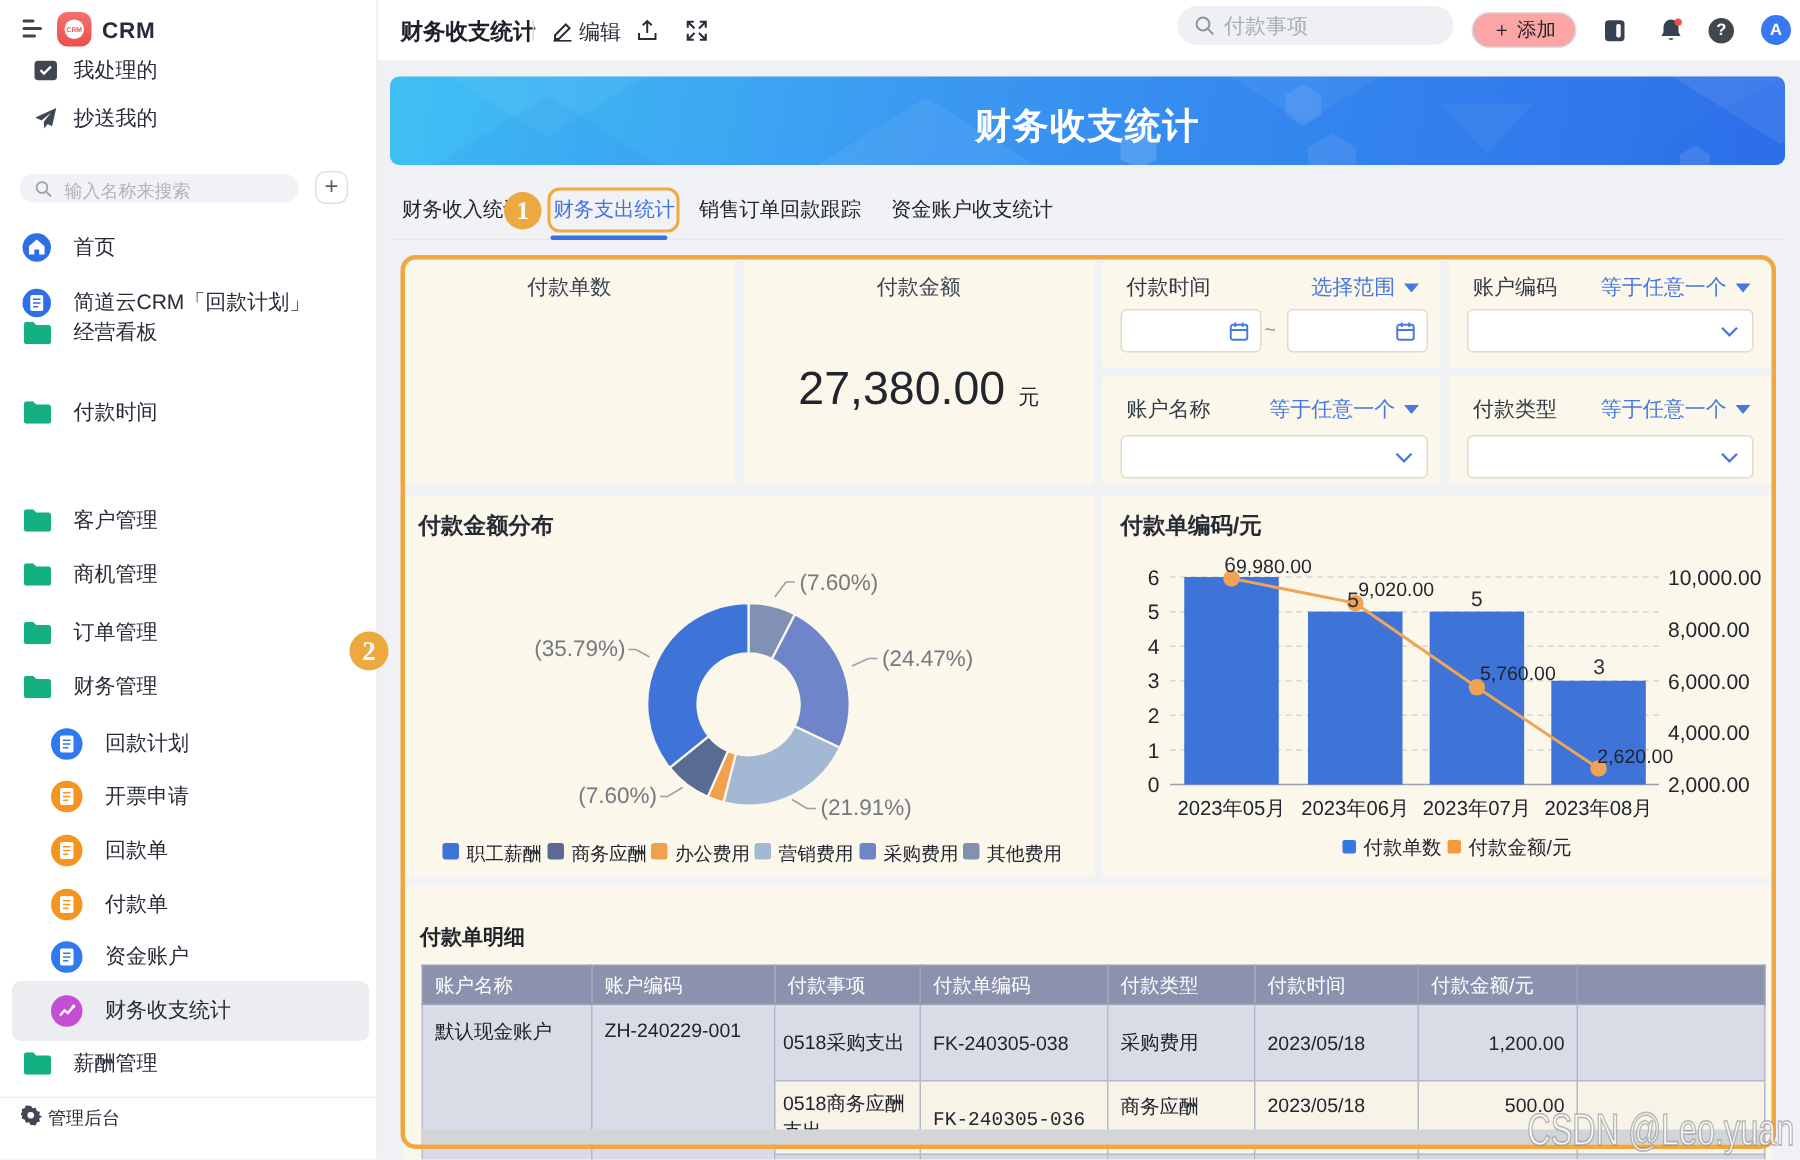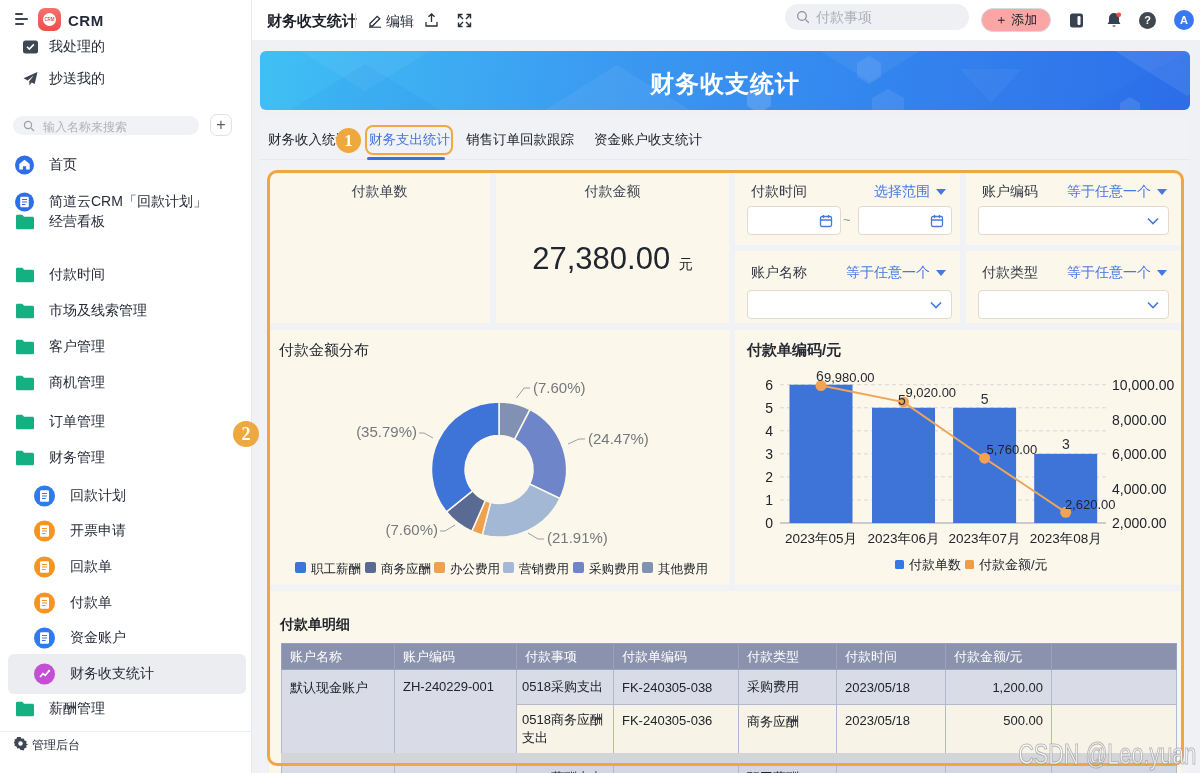--- a/index.html
+++ b/index.html
@@ -114,26 +114,20 @@
         <path d="M0 1.5C0 .7.7 0 1.5 0h4.6l2 2.2h8.4c.8 0 1.5.7 1.5 1.5v9.8c0 .8-.7 1.5-1.5 1.5h-15C.7 15 0 14.3 0 13.5z" fill="#15b082"></path>
       </svg>
       <div class="tx">经营看板</div>
     </div>
   <div class="mrow" style="top:257px">
       <svg class="fic" width="18" height="15" viewBox="0 0 18 15">
         <path d="M0 1.5C0 .7.7 0 1.5 0h4.6l2 2.2h8.4c.8 0 1.5.7 1.5 1.5v9.8c0 .8-.7 1.5-1.5 1.5h-15C.7 15 0 14.3 0 13.5z" fill="#15b082"></path>
       </svg>
       <div class="tx">付款时间</div>
     </div>
-  <div class="mrow" style="top:293px">
-      <svg class="fic" width="18" height="15" viewBox="0 0 18 15">
-        <path d="M0 1.5C0 .7.7 0 1.5 0h4.6l2 2.2h8.4c.8 0 1.5.7 1.5 1.5v9.8c0 .8-.7 1.5-1.5 1.5h-15C.7 15 0 14.3 0 13.5z" fill="#15b082"></path>
-      </svg>
-      <div class="tx">市场及线索管理</div>
-    </div>
   <div class="mrow" style="top:329px">
       <svg class="fic" width="18" height="15" viewBox="0 0 18 15">
         <path d="M0 1.5C0 .7.7 0 1.5 0h4.6l2 2.2h8.4c.8 0 1.5.7 1.5 1.5v9.8c0 .8-.7 1.5-1.5 1.5h-15C.7 15 0 14.3 0 13.5z" fill="#15b082"></path>
       </svg>
       <div class="tx">客户管理</div>
     </div>
   <div class="mrow" style="top:365px">
       <svg class="fic" width="18" height="15" viewBox="0 0 18 15">
         <path d="M0 1.5C0 .7.7 0 1.5 0h4.6l2 2.2h8.4c.8 0 1.5.7 1.5 1.5v9.8c0 .8-.7 1.5-1.5 1.5h-15C.7 15 0 14.3 0 13.5z" fill="#15b082"></path>
       </svg>
@@ -313,21 +307,21 @@
     <div class="flabel" style="top:13px">付款类型</div>
     <div class="flink" style="top:13px">等于任意一个 <span class="tri"></span></div>
     <div class="fsel" style="left:12px;top:39px;width:191px;">
       <svg style="position:absolute;right:9px;top:10px" width="12" height="8" viewBox="0 0 12 8" fill="none" stroke="#4678e0" stroke-width="1.6">
           <path d="M1 1.5l5 5 5-5"></path>
         </svg>
     </div>
   </div>
 
   <div class="card" id="donutcard" style="left:9px;top:212px;width:461px;height:255px;">
-    <div style="position:absolute;left:10px;top:11px;font-size:15px;font-weight:400;color:#252a33;">付款金额分布</div>
+    <div style="position:absolute;left:10px;top:11px;font-size:15px;font-weight:700;color:#252a33;">付款金额分布</div>
     <svg width="461" height="255" viewBox="0 0 461 255" style="position:absolute;left:0;top:0;font-family:'Liberation Sans',sans-serif;">
       <path d="M230.00,72.00 A67.5,67.5 0 0 1 261.02,79.55 L245.63,109.30 A34,34 0 0 0 230.00,105.50 Z" fill="#8191B3" stroke="#fcf7eb" stroke-width="1.5"></path>
       <path d="M261.02,79.55 A67.5,67.5 0 0 1 290.95,168.51 L260.70,154.11 A34,34 0 0 0 245.63,109.30 Z" fill="#6E86C9" stroke="#fcf7eb" stroke-width="1.5"></path>
       <path d="M290.95,168.51 A67.5,67.5 0 0 1 213.30,204.90 L221.59,172.44 A34,34 0 0 0 260.70,154.11 Z" fill="#A3B8D4" stroke="#fcf7eb" stroke-width="1.5"></path>
       <path d="M213.30,204.90 A67.5,67.5 0 0 1 202.77,201.26 L216.28,170.61 A34,34 0 0 0 221.59,172.44 Z" fill="#F0A14E" stroke="#fcf7eb" stroke-width="1.5"></path>
       <path d="M202.77,201.26 A67.5,67.5 0 0 1 177.43,181.84 L203.52,160.82 A34,34 0 0 0 216.28,170.61 Z" fill="#5A6B93" stroke="#fcf7eb" stroke-width="1.5"></path>
       <path d="M177.43,181.84 A67.5,67.5 0 0 1 230.00,72.00 L230.00,105.50 A34,34 0 0 0 203.52,160.82 Z" fill="#3E73D8" stroke="#fcf7eb" stroke-width="1.5"></path>
       <g fill="none" stroke="#9aa0a8" stroke-width="1">
         <polyline points="247.5,68 255,58 261,58"></polyline>
         <polyline points="299,114 310,109 316,109"></polyline>
@@ -446,30 +440,30 @@
               <th>付款事项</th>
               <th>付款单编码</th>
               <th>付款类型</th>
               <th>付款时间</th>
               <th>付款金额/元</th>
               <th></th>
             </tr>
         <tr style="height:35px;background:#d9dce6;">
           <td rowspan="3" style="background:#d9dce6;vertical-align:top;padding-top:9px;">默认现金账户</td>
           <td rowspan="3" style="background:#d9dce6;vertical-align:top;padding-top:9px;">ZH-240229-001</td>
-          <td style="padding:0 5px;">0518采购支出</td>
+          <td style="padding:16px 5px;">0518采购支出</td>
               <td>FK-240305-038</td>
               <td>采购费用</td>
               <td>2023/05/18</td>
               <td style="text-align:right;">1,200.00</td>
               <td></td>
         </tr>
         <tr style="height:49px;background:#f8f3e7;">
           <td style="white-space:normal;padding:0 5px;">0518商务应酬<br>支出</td>
-              <td style="vertical-align:top;padding-top:8px;">FK-240305-036</td>
+              <td style="vertical-align:top;padding-top:18px;font-family:Liberation Mono, monospace;">FK-240305-036</td>
               <td style="vertical-align:top;padding-top:8px;">商务应酬</td>
               <td style="vertical-align:top;padding-top:8px;">2023/05/18</td>
               <td style="text-align:right;vertical-align:top;padding-top:8px;">500.00</td>
               <td></td>
         </tr>
         <tr style="height:49px;background:#d3d7e3;">
           <td style="padding:0 5px;">0622薪酬支出</td>
               <td>FK-240305-028</td>
               <td>职工薪酬</td>
               <td>2023/06/09</td>

